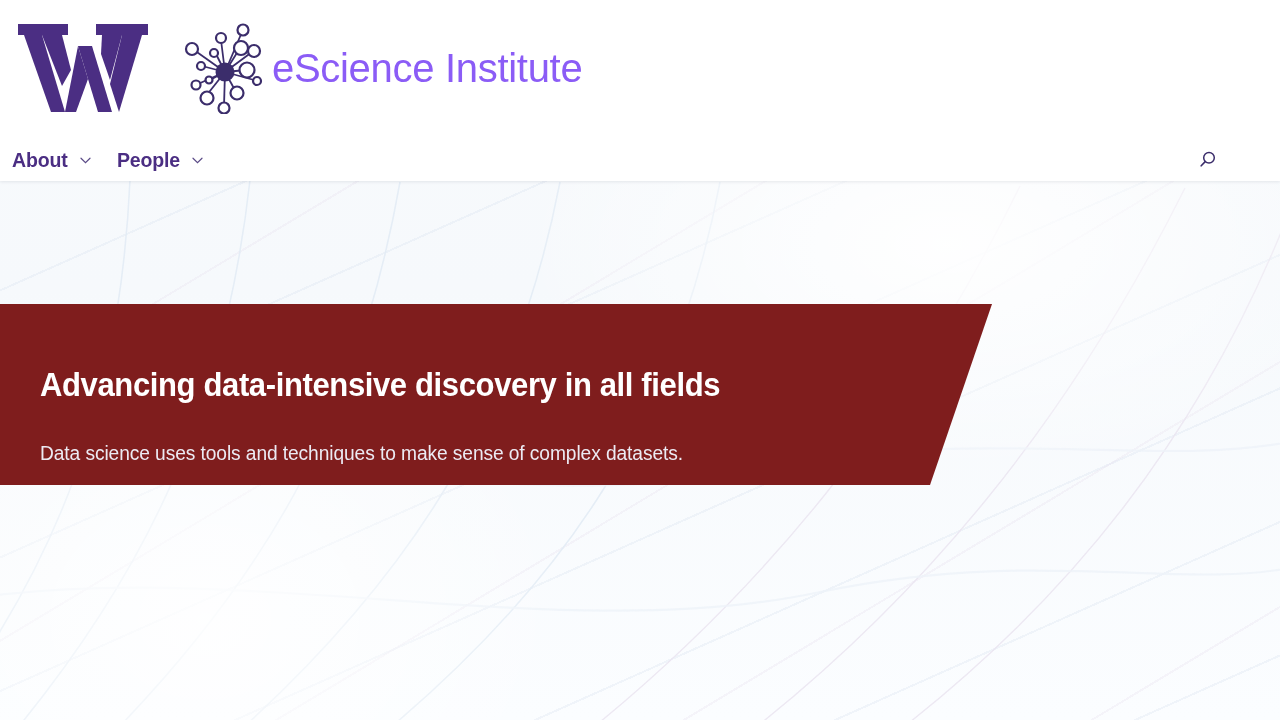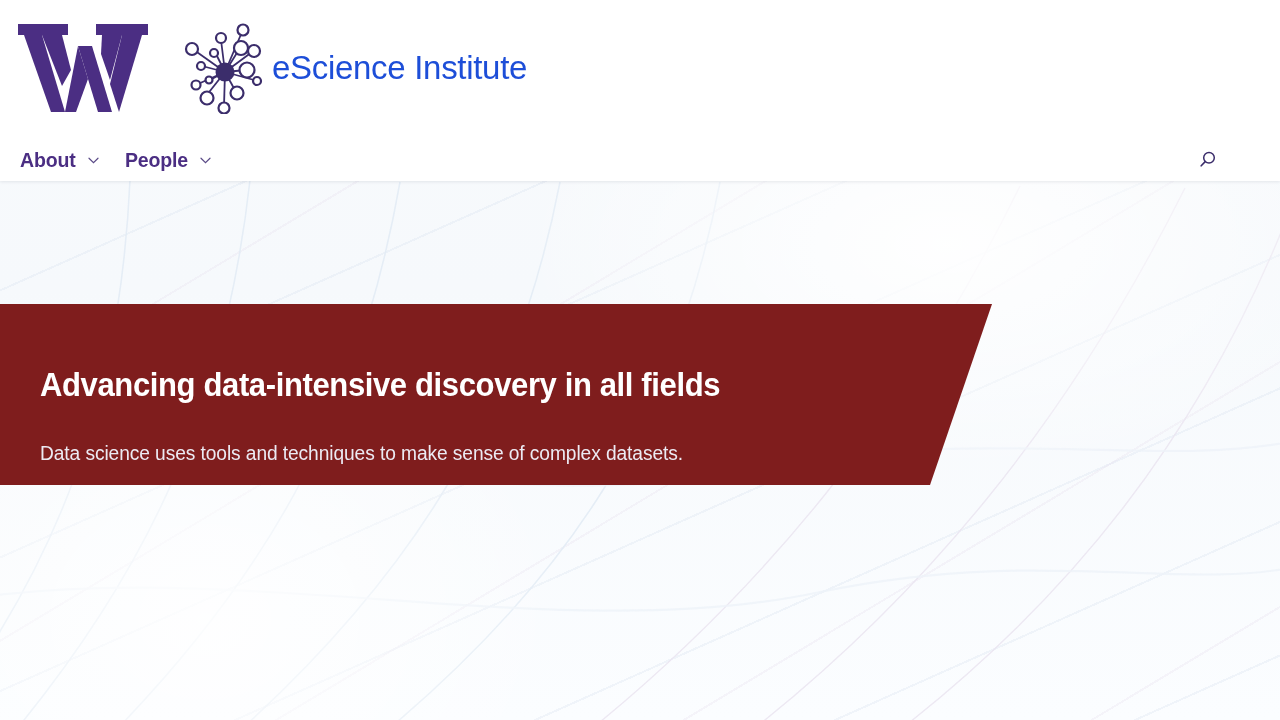--- a/index.html
+++ b/index.html
@@ -95,38 +95,38 @@
     align-items: center;
     margin-left: 32px;
   }
   .node-mark {
     width: 98px;
     height: 92px;
     display: block;
   }
   .wordmark {
     font-family: "Liberation Sans", sans-serif;
-    font-size: 33px;
+    font-size: 40px;
     font-weight: 400;
-    color: #1d4ed8;
+    color: #8b5cf6;
     letter-spacing: -0.3px;
     margin-left: -6px;
     white-space: nowrap;
   }
 
   
   .main-nav {
     position: absolute;
     left: 0;
     top: 140px;
     width: 1280px;
     height: 40px;
     display: flex;
     align-items: center;
-    padding-left: 20px;
+    padding-left: 12px;
     box-sizing: border-box;
   }
   .nav-item {
     display: flex;
     align-items: center;
     margin-right: 26px;
     cursor: pointer;
     white-space: nowrap;
   }
   .nav-label {

